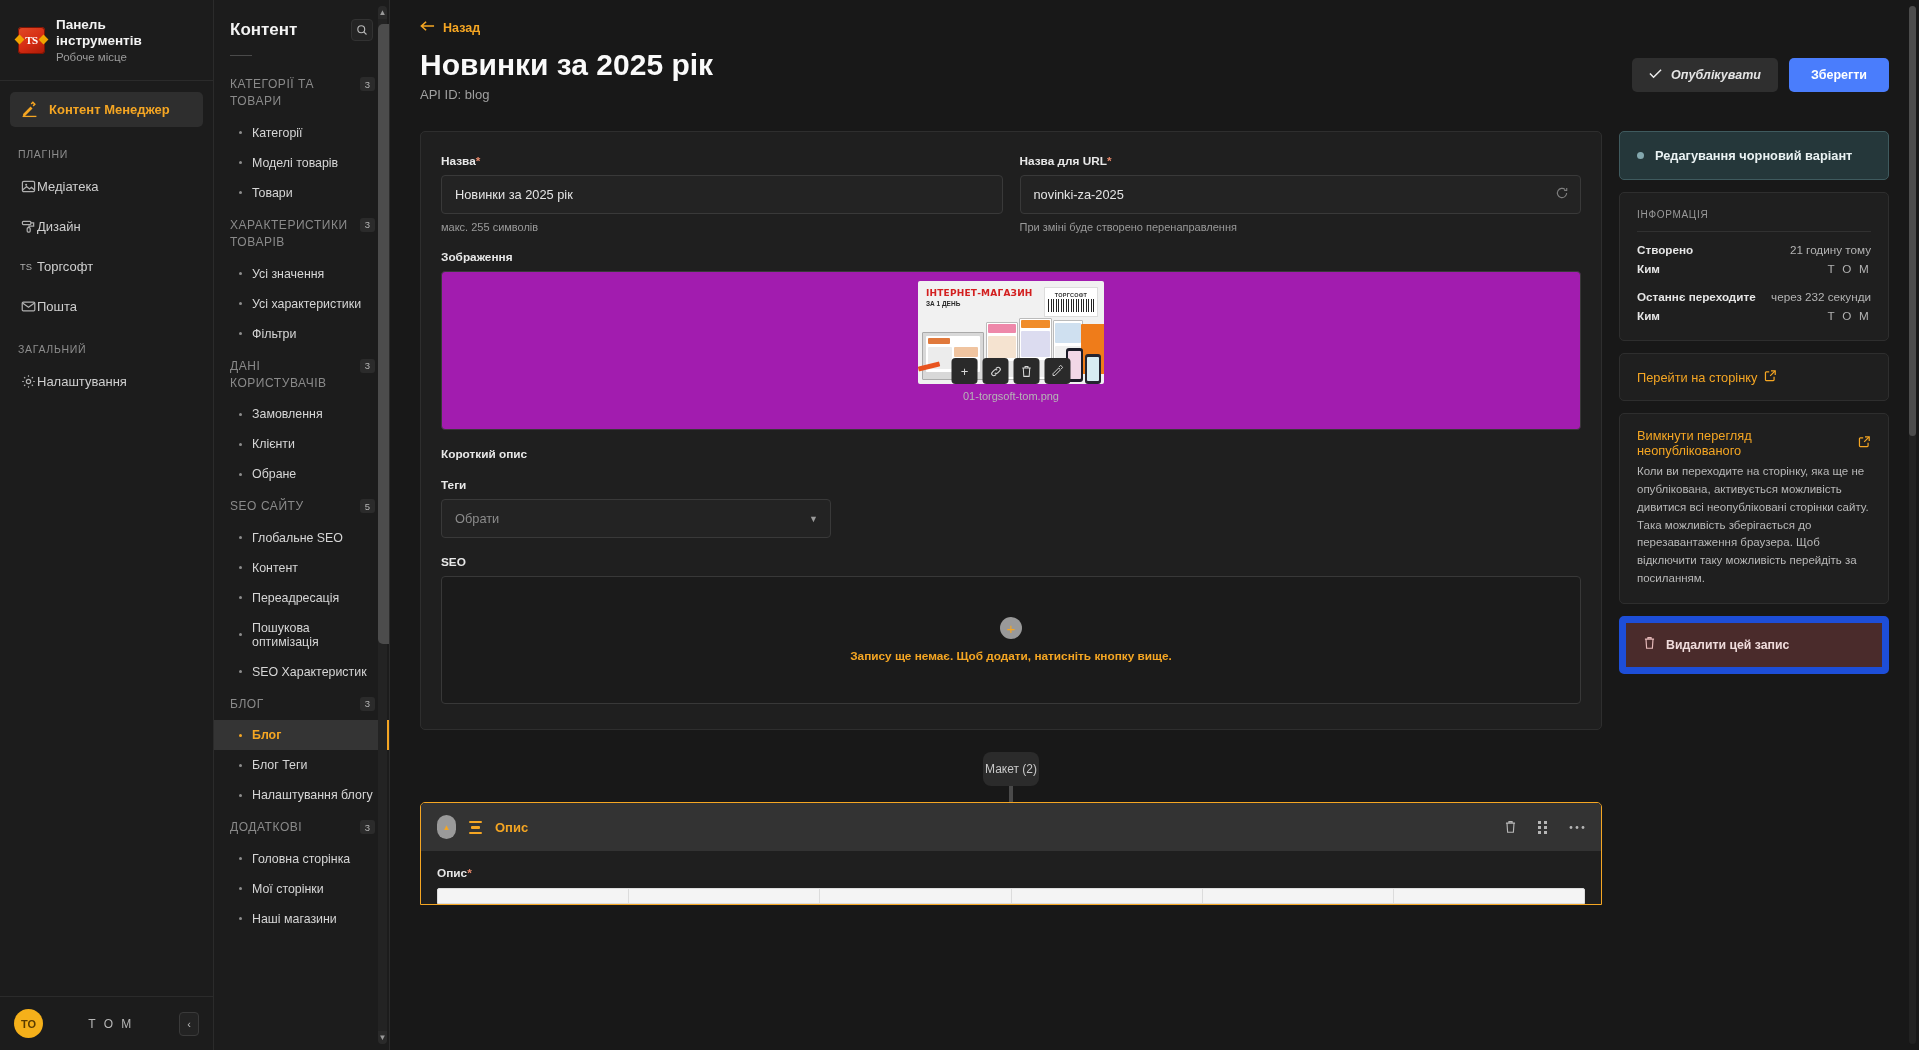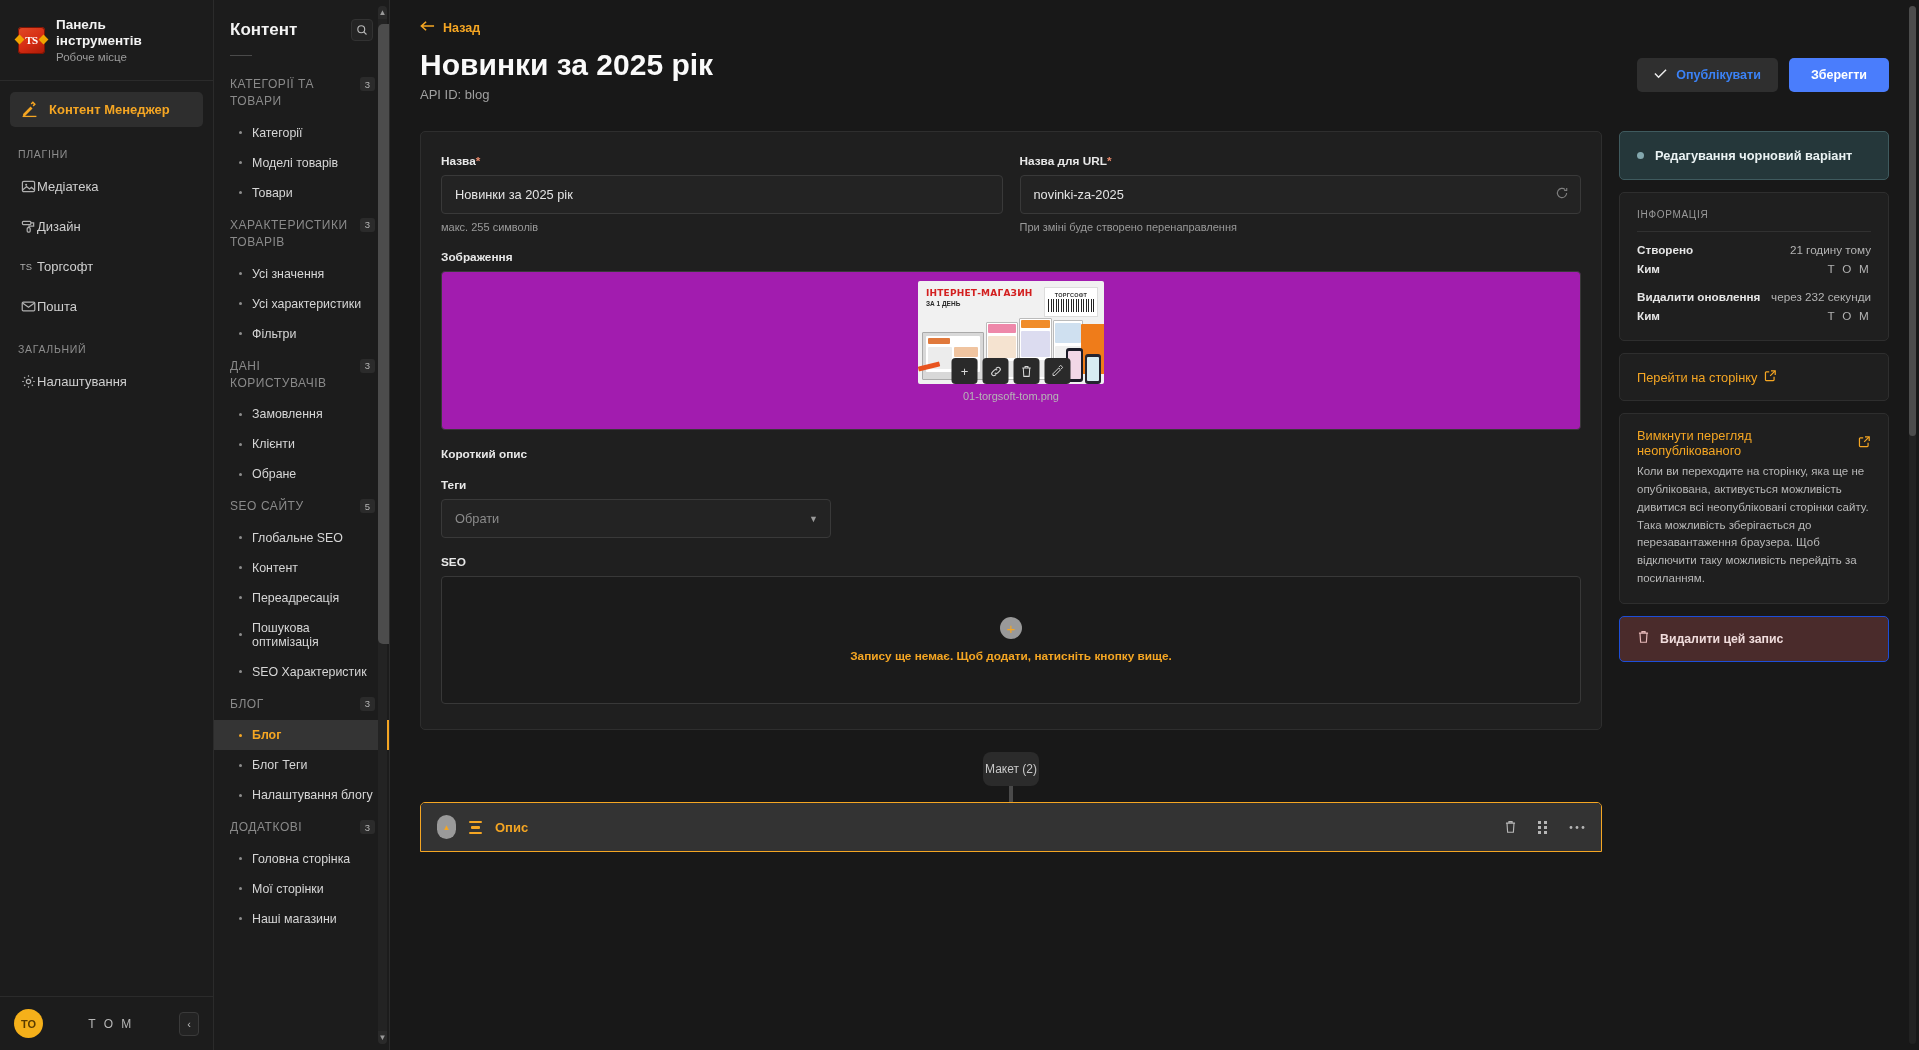--- a/index.html
+++ b/index.html
@@ -137,21 +137,21 @@
     color: #f5a623; font-size: 12.5px; font-weight: bold; cursor: pointer; margin-bottom: 12px;
   }
   .title-row { display: flex; align-items: flex-start; justify-content: space-between; }
   .page-title { font-size: 30px; font-weight: bold; color: #fafafa; line-height: 1.18; }
   .api-id { font-size: 13px; color: #a0a0a0; margin-top: 5px; }
   .head-actions { display: flex; gap: 11px; padding-top: 11px; }
   .btn {
     font-size: 12.5px; font-weight: bold; border-radius: 5px; cursor: pointer;
     padding: 10px 17px; border: none; display:inline-flex; align-items:center; gap:9px;
   }
-  .btn-secondary { background: #2f2f2f; color: #3b82f6; }
+  .btn-secondary { background: #2f2f2f; color: #e5e5e5; font-style: italic; }
   .btn-primary { background: #4a7dfc; color: #ffffff; padding: 10px 22px; }
 
   .body-grid { display: flex; gap: 17px; margin-top: 29px; }
   .col-left { flex: 1 1 auto; }
   .col-right { width: 270px; min-width: 270px; }
 
   .card {
     background: #1f1f1f; border: 1px solid #2e2e2e; border-radius: 5px;
   }
   .card-pad { padding: 22px 20px 25px 20px; }
@@ -242,21 +242,21 @@
   .info-row .v.sp { letter-spacing: 2.2px; }
   .link-card {
     background: #1f1f1f; border: 1px solid #2e2e2e; border-radius: 5px;
     padding: 14px 17px; margin-bottom: 12px; display:flex; align-items:center; gap:7px; cursor:pointer;
   }
   .link-card .lt { font-size: 12.8px; color: #f5a623; font-weight: normal; }
   .note-card { background: #1f1f1f; border: 1px solid #2e2e2e; border-radius: 5px; padding: 14px 17px 16px 17px; margin-bottom: 12px;}
   .note-title { font-size: 12.8px; color: #f5a623; display:flex; align-items:center; gap:22px; cursor:pointer; }
   .note-body { font-size: 11.5px; color: #b9b9b9; line-height: 1.54; margin-top: 5px; }
   .danger-card {
-    background: #4a2b2b; border: 1px solid #1d4ed8; border-radius: 5px;
+    background: #4a2b2b; border: 7px solid #1d4ed8; border-radius: 5px;
     padding: 13px 17px; display:flex; align-items:center; gap: 10px; cursor:pointer;
   }
   .danger-text { font-size: 12.3px; font-weight: bold; color: #f0dcdc; }
 
   
   .layout-area { margin-top: 22px; position: relative; display:flex; flex-direction:column; align-items:center; }
   .layout-pill {
     background: #2b2b2b; border-radius: 8px; padding: 10px 2px;
     font-size: 12px; color: #c8c8c8; cursor: pointer;
   }
@@ -698,20 +698,38 @@
                   </span>
                   <span class="tb">
                     <svg width="16" height="5" viewBox="0 0 16 5" fill="#b6b6b6">
                       <circle cx="2" cy="2.5" r="1.4"></circle>
                         <circle cx="8" cy="2.5" r="1.4"></circle>
                         <circle cx="14" cy="2.5" r="1.4"></circle>
                     </svg>
                   </span>
                 </div>
               </div>
+              <div class="opis-body">
+                <div class="opis-label">
+                  <span>Опис</span><span class="req">*</span>
+                </div>
+                <div class="editor-toolbar">
+                  <div class="grp"></div>
+                    <div class="sep"></div>
+                    <div class="grp"></div>
+                    <div class="sep"></div>
+                  <div class="grp"></div>
+                    <div class="sep"></div>
+                    <div class="grp"></div>
+                    <div class="sep"></div>
+                  <div class="grp"></div>
+                    <div class="sep"></div>
+                    <div class="grp"></div>
+                </div>
+              </div>
             </div>
           </div>
         </div>
 
         <aside class="col-right">
           <div class="status-card">
             <span class="status-dot"></span>
             <span class="status-text">Редагування чорновий варіант</span>
           </div>
 
@@ -719,21 +737,21 @@
             <div class="info-title">ІНФОРМАЦІЯ</div>
             <div class="info-row">
               <span class="k">Створено</span>
               <span class="v">21 годину тому</span>
             </div>
             <div class="info-row" style="margin-top:6px">
               <span class="k">Ким</span>
               <span class="v sp">Т О М</span>
             </div>
             <div class="info-row" style="margin-top:15px">
-              <span class="k">Видалити оновлення</span>
+              <span class="k">Останнє переходите</span>
               <span class="v">через 232 секунди</span>
             </div>
             <div class="info-row" style="margin-top:6px">
               <span class="k">Ким</span>
               <span class="v sp">Т О М</span>
             </div>
           </div>
 
           <div class="link-card">
             <span class="lt">Перейти на сторінку</span>

